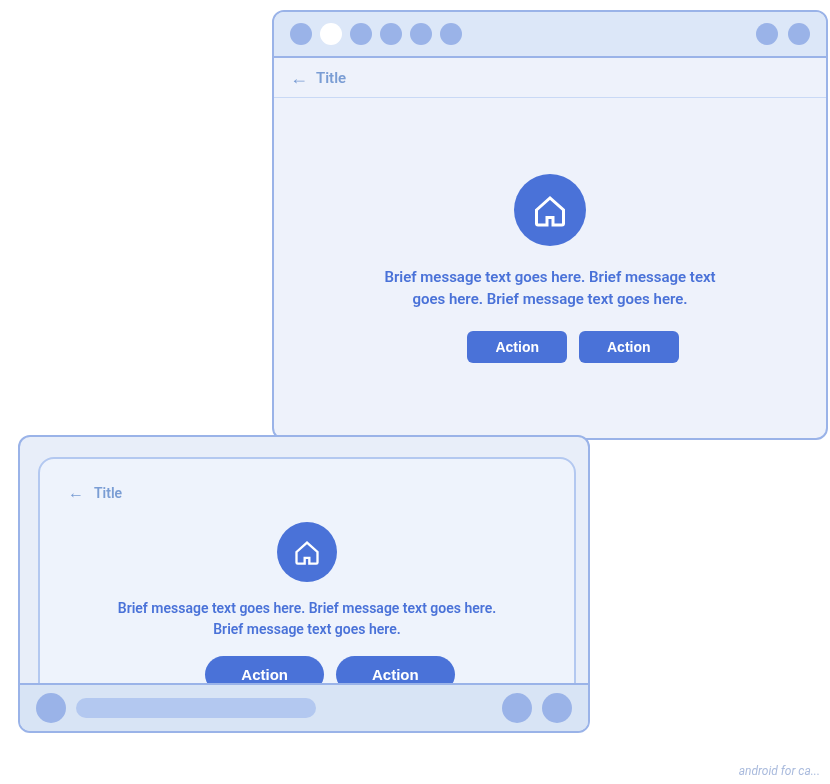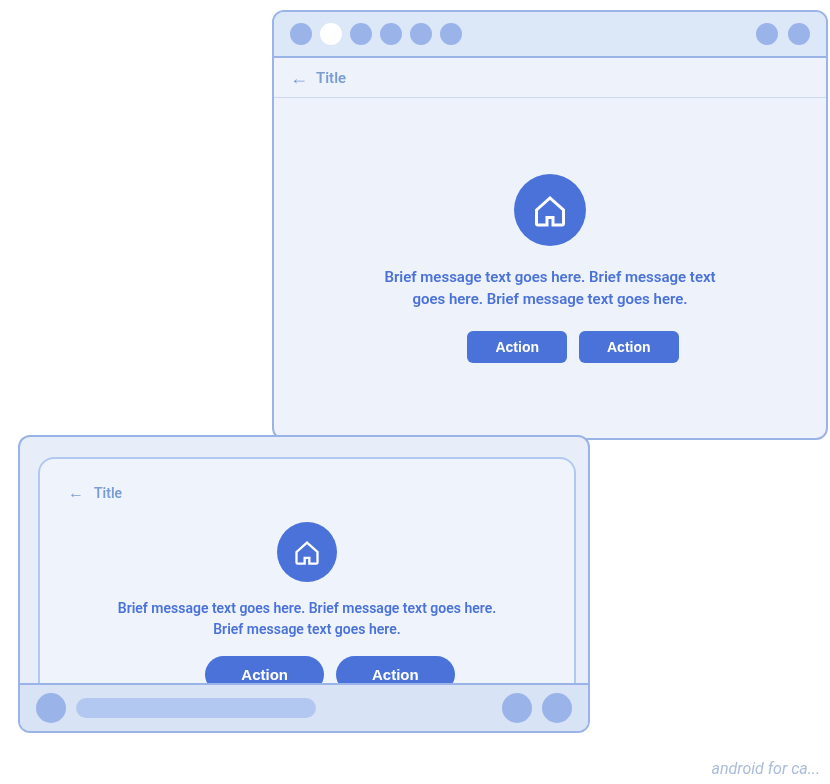--- a/index.html
+++ b/index.html
@@ -245,21 +245,21 @@
       gap: 8px;
       align-items: center;
     }
 
     
     .watermark {
       position: absolute;
       bottom: 6px;
       right: 10px;
       color: #aabbdd;
-      font-size: 16px;
+      font-size: 12px;
       font-style: italic;
     }
 
     
     .dot-white-filled {
       width: 22px;
       height: 22px;
       border-radius: 50%;
       background: #ffffff;
       display: inline-block;

